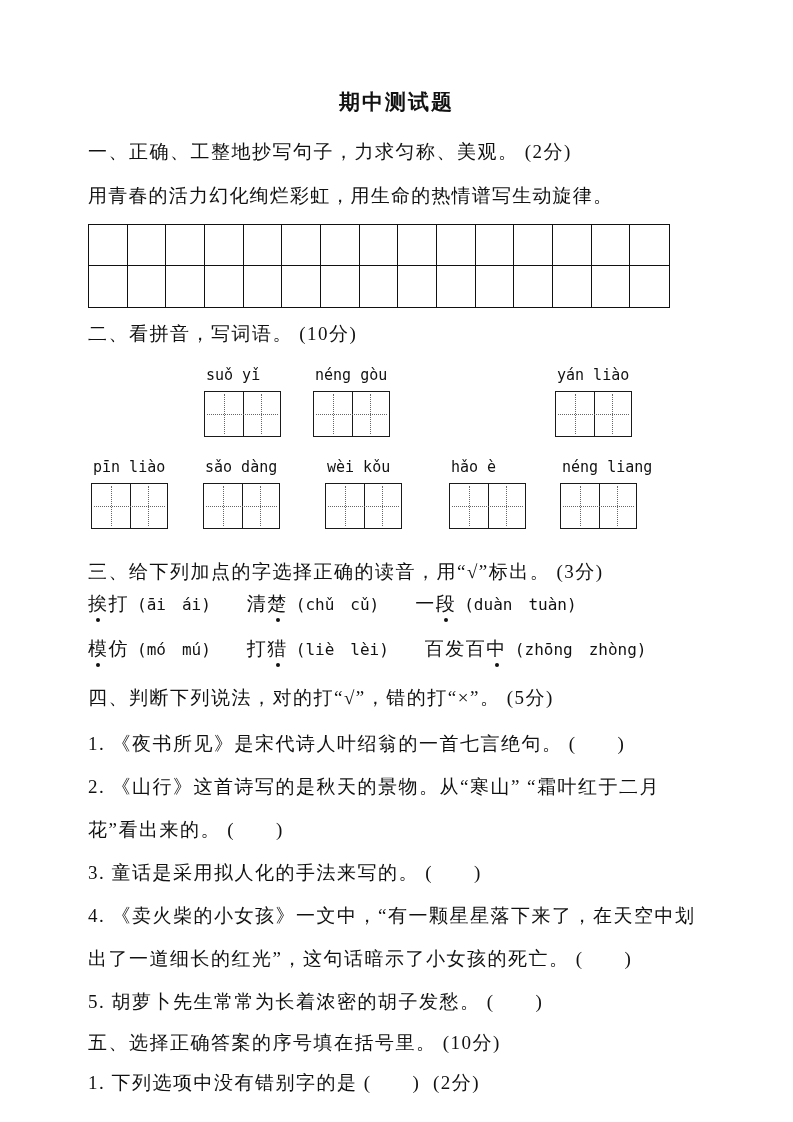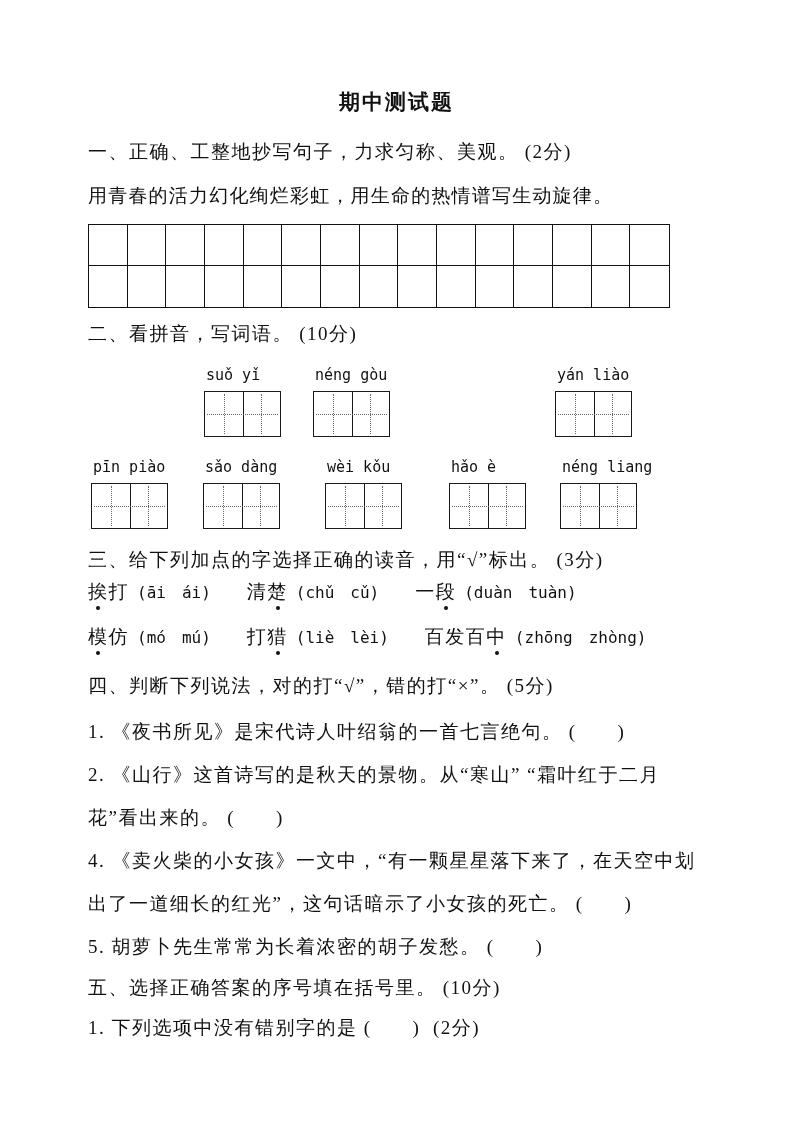--- a/index.html
+++ b/index.html
@@ -107,21 +107,21 @@
           <div class="tl vmid"></div>
           <div class="tl vq1"></div>
           <div class="tl vq3"></div>
           <div class="tl hmid"></div>
         </div>
       </div>
   </div>
 
   <div class="pinyin-row" style="margin-top:12px">
     <div class="pgroup" style="left:3px">
-        <div class="plabel">pīn piào</div>
+        <div class="plabel">pīn liào</div>
         <div class="tian">
           <div class="tl vmid"></div>
           <div class="tl vq1"></div>
           <div class="tl vq3"></div>
           <div class="tl hmid"></div>
         </div>
       </div>
     <div class="pgroup" style="left:115px">
         <div class="plabel">sǎo dàng</div>
         <div class="tian">
@@ -153,37 +153,38 @@
         <div class="plabel">néng liang</div>
         <div class="tian">
           <div class="tl vmid"></div>
           <div class="tl vq1"></div>
           <div class="tl vq3"></div>
           <div class="tl hmid"></div>
         </div>
       </div>
   </div>
 
-  <div class="h" style="margin-top:12px">三、给下列加点的字选择正确的读音，用“√”标出。 (3分)</div>
+  <div class="h" style="margin-top:24px">三、给下列加点的字选择正确的读音，用“√”标出。 (3分)</div>
 
   <div class="read-line" style="margin-top:7px">
     <div class="ritem"><span class="cn"><span></span><span class="dot-under">挨</span><span>打</span></span><span class="choices">(āi　ái)</span></div>
     <div class="ritem"><span class="cn"><span>清</span><span class="dot-under">楚</span><span></span></span><span class="choices">(chǔ　cǔ)</span></div>
     <div class="ritem"><span class="cn"><span>一</span><span class="dot-under">段</span><span></span></span><span class="choices">(duàn　tuàn)</span></div>
   </div>
 
   <div class="read-line" style="margin-top:19px">
     <div class="ritem"><span class="cn"><span></span><span class="dot-under">模</span><span>仿</span></span><span class="choices">(mó　mú)</span></div>
     <div class="ritem"><span class="cn"><span>打</span><span class="dot-under">猎</span><span></span></span><span class="choices">(liè　lèi)</span></div>
     <div class="ritem"><span class="cn"><span>百发百</span><span class="dot-under">中</span><span></span></span><span class="choices">(zhōng　zhòng)</span></div>
   </div>
 
   <div class="h" style="margin-top:24px">四、判断下列说法，对的打“√”，错的打“×”。 (5分)</div>
 
   <p class="item" style="margin-top:12px">1. 《夜书所见》是宋代诗人叶绍翁的一首七言绝句。 (　　)</p>
   <p class="item">2. 《山行》这首诗写的是秋天的景物。从“寒山” “霜叶红于二月花”看出来的。 (　　)</p>
+  <p class="item">3. 童话是采用拟人化的手法来写的。 (　　)</p>
   <p class="item">4. 《卖火柴的小女孩》一文中，“有一颗星星落下来了，在天空中划出了一道细长的红光”，这句话暗示了小女孩的死亡。 (　　)</p>
   <p class="item">5. 胡萝卜先生常常为长着浓密的胡子发愁。 (　　)</p>
 
   <div class="h" style="margin-top:8px">五、选择正确答案的序号填在括号里。 (10分)</div>
   <p class="item" style="margin-top:6px">1. 下列选项中没有错别字的是 (　　)  (2分)</p>
 
 </div>
 
 </body></html>

